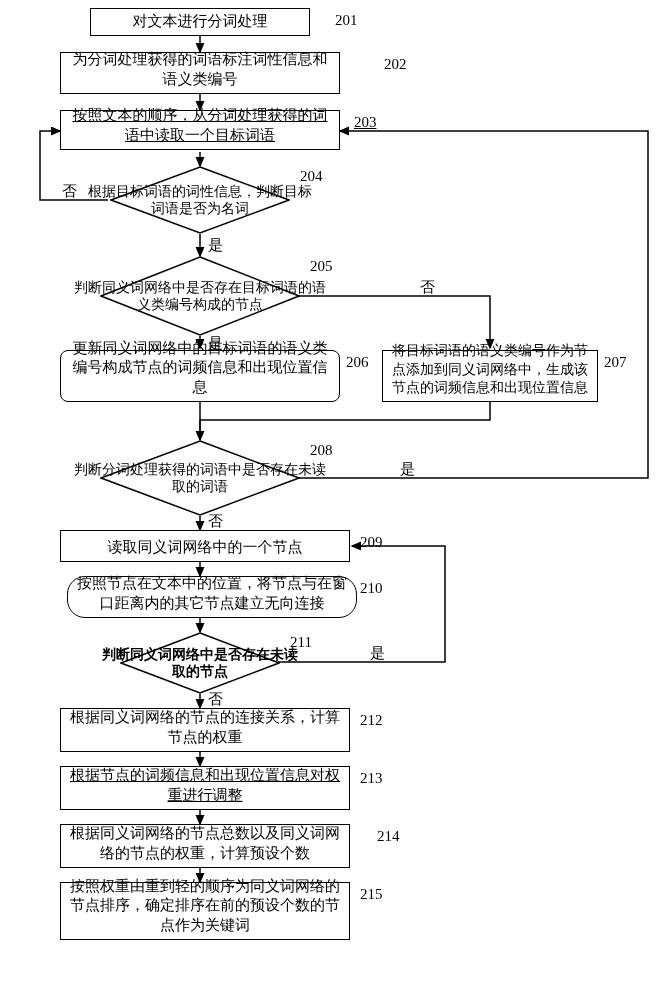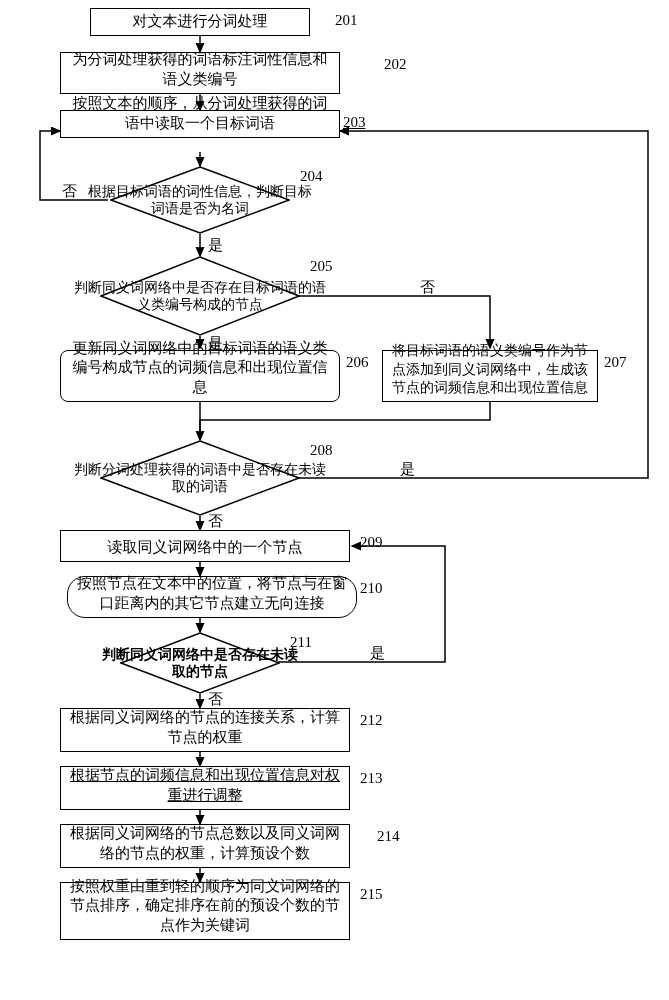--- a/index.html
+++ b/index.html
@@ -66,24 +66,24 @@
 <div class="box" style="left:90px; top:8px; width:220px; height:28px;">
     <span>对文本进行分词处理</span>
   </div>
 <div class="step-label" style="left:335px; top:12px;">201</div>
 
 <div class="box" style="left:60px; top:52px; width:280px; height:42px;">
     <span>为分词处理获得的词语标注词性信息和语义类编号</span>
   </div>
 <div class="step-label" style="left:365px; top:56px;margin-left:19px;">202</div>
 
-<div class="box" style="left:60px; top:110px; width:280px; height:28px;">
+<div class="box" style="left:60px; top:110px; width:280px; height:40px;text-decoration:underline;">
     <span>按照文本的顺序，从分词处理获得的词语中读取一个目标词语</span>
   </div>
-<div class="step-label" style="left:343px; top:114px;text-decoration:underline;">203</div>
+<div class="step-label" style="left:354px; top:114px;text-decoration:underline;">203</div>
 
 <div class="diamond" style="left:110px; top:166px; width:180px; height:68px;">
   <svg width="180" height="68" style="position:absolute;top:0;left:0;">
       <polygon points="90,1 179,34 90,67 1,34" fill="#fff" stroke="#000" stroke-width="1.5"></polygon>
     </svg>
   <div class="diamond-text">
       <span>根据目标词语的词性信息，判断目标词语是否为名词</span>
     </div>
 </div>
 <div class="step-label" style="left:300px; top:168px;">204</div>

